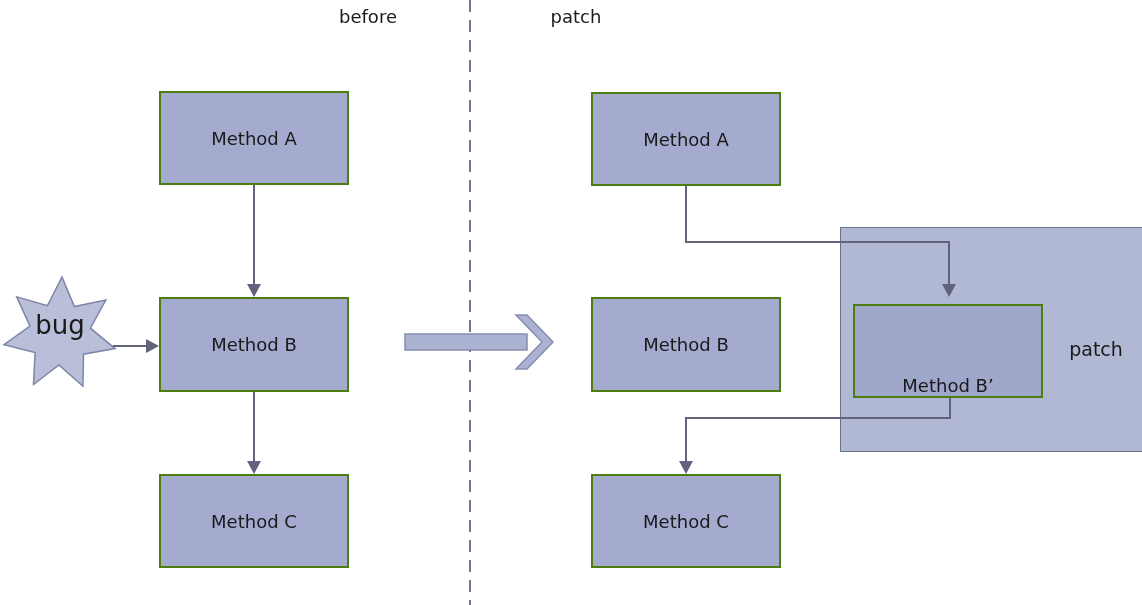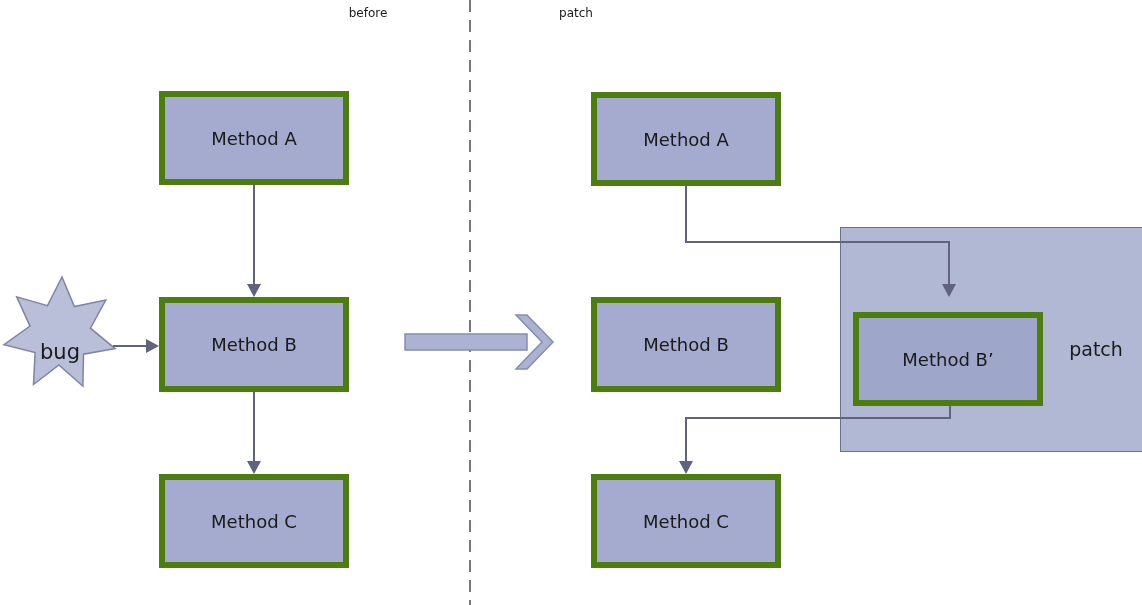--- a/index.html
+++ b/index.html
@@ -25,45 +25,45 @@
     background: #b1b8d4;
     border: 1px solid #6d7188;
     border-right: none;
     box-sizing: border-box;
     z-index: 1;
   }
   .box {
     position: absolute;
     width: 190px; height: 94px;
     background: #a4abce;
-    border: 6px solid #4d7c0f;
+    border: 2px solid #4d7c0f;
     box-sizing: border-box;
     display: flex;
     align-items: center;
     justify-content: center;
     font-size: 18px;
     z-index: 3;
   }
   .box-a-before { left: 159px; top: 91px; }
   .box-b-before { left: 159px; top: 297px; height: 95px; }
   .box-c-before { left: 159px; top: 474px; }
   .box-a-after  { left: 591px; top: 92px; }
   .box-b-after  { left: 591px; top: 297px; height: 95px; }
   .box-c-after  { left: 591px; top: 474px; }
-  .box-b-prime  { left: 853px; top: 312px; background: #9ea6c9; }
+  .box-b-prime  { left: 853px; top: 304px; background: #9ea6c9; align-items: flex-end; }
   .free-label {
     position: absolute;
     width: 100px;
     text-align: center;
-    font-size: 12px;
+    font-size: 18px;
     z-index: 4;
   }
   .lbl-before { left: 318px; top: 6px; }
   .lbl-after  { left: 526px; top: 6px; }
-  .lbl-bug    { left: 10px;  top: 340px; font-size: 21px; }
+  .lbl-bug    { left: 10px;  top: 310px; font-size: 26px; }
   .lbl-patch  { left: 1046px; top: 338px; font-size: 19px; }
 </style>
 </head>
 <body>
 
 <div class="canvas">
 
   <div class="patch-region"></div>
 
   <svg class="layer-svg" viewBox="0 0 1142 605" xmlns="http://www.w3.org/2000/svg">

